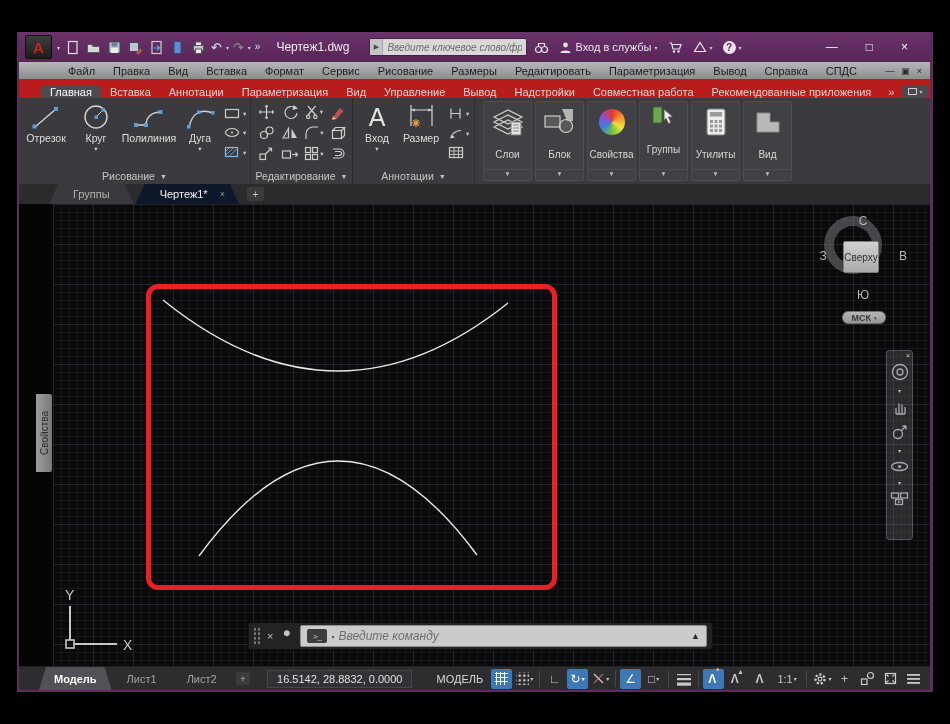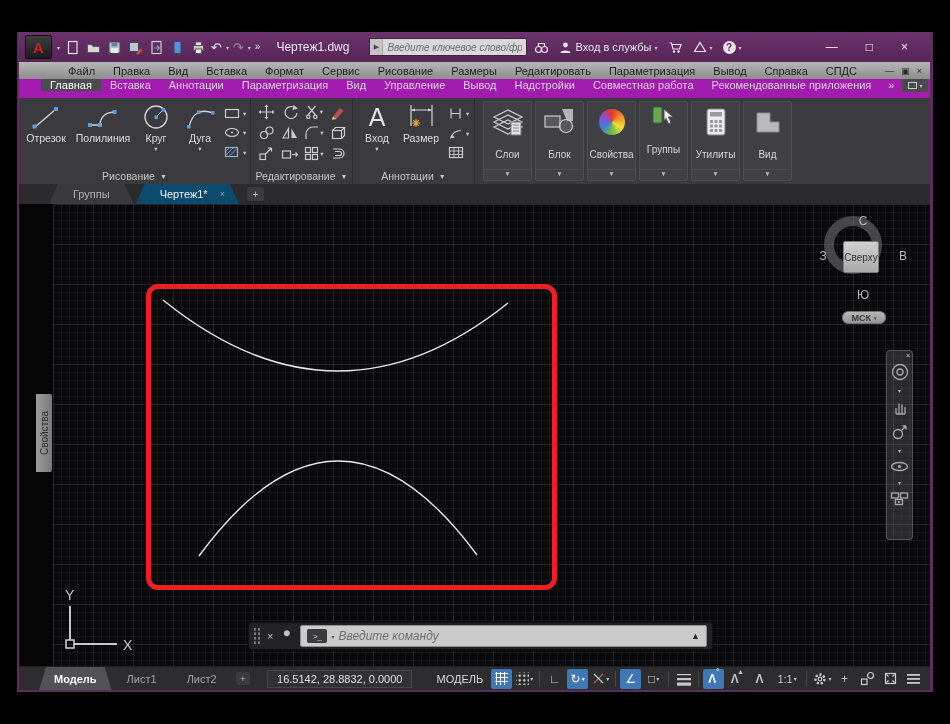--- a/index.html
+++ b/index.html
@@ -18,21 +18,21 @@
 .srch .go{width:13px;height:100%;background:#c4c4c4;color:#4a4a4a;font-size:7px;display:flex;align-items:center;justify-content:center;border-right:1px solid #a8a8a8}
 .srch input{flex:1;border:0;background:transparent;font-size:10px;font-style:italic;color:#5a5a5a;padding:0 4px;outline:none;font-family:inherit;min-width:0}
 .srch input::placeholder{color:#6c6c6c}
 .tbi{color:#ece4ec;font-size:11px;display:flex;align-items:center;gap:3px;margin:0 3px;white-space:nowrap}
 .winc{margin-left:auto;display:flex;gap:28px;color:#f4eef4;font-size:12px;padding-right:10px}
 
 .mb{height:17px;background:linear-gradient(#b6b6b6,#8d8d8d);display:flex;align-items:center;font-size:11px;color:#1d1d1d;padding-left:40px}
 .mi{padding:0 9px;white-space:nowrap}
 .mbc{margin-left:auto;display:flex;gap:7px;padding-right:8px;font-size:9px;color:#2a2a2a}
 
-.rt{height:19px;background:#a21caf;display:flex;align-items:flex-start;font-size:11px;color:#d8d8d8;padding-left:22px}
+.rt{height:19px;background:#b91c1c;display:flex;align-items:flex-end;font-size:11px;color:#d8d8d8;padding-left:22px}
 .rtab{display:flex;align-items:center;padding:0 9px;white-space:nowrap}
 .rtab.act{background:#4b4b50;color:#fff;border-radius:2px 2px 0 0}
 .rtmore{display:flex;align-items:center;gap:6px;margin-left:8px;color:#d8d8d8}
 .rtbtn{width:26px;height:13px;background:#4a4a4e;border-radius:2px;display:flex;align-items:center;justify-content:center;gap:2px;color:#c9c9c9;font-size:7px}
 
 .rib{height:86px;background:#3b3b3f;display:flex;align-items:stretch;overflow:hidden}
 .pnl{border-right:1px solid #2d2d30;display:flex;flex-direction:column}
 .pb{flex:1;display:flex}
 .pl{height:16px;display:flex;align-items:center;justify-content:center;gap:5px;font-size:10.5px;color:#c6c6c6}
 .pd{font-size:7px;color:#c6c6c6}
@@ -45,21 +45,21 @@
 .tiles{display:flex;padding:3px 0 3px 8px;gap:3px}
 .tile{width:49px;background:#414145;border:1px solid #4d4d52;border-radius:2px;display:flex;flex-direction:column;align-items:center;font-size:10px;color:#d6d6d6;text-align:center}
 .ti{flex:0 0 36px;display:flex;align-items:center;justify-content:center;margin-top:2px}
 .tl{flex:1;display:flex;align-items:center}
 .td{height:11px;font-size:6.5px;color:#bbb;border-top:1px solid #4d4d52;width:100%}
 .wheel{width:26px;height:26px;border-radius:50%;background:conic-gradient(#e23a2e,#f1902c,#f3e13a,#6fbf44,#3a7de0,#8e4fd0,#e23a2e)}
 
 .ft{height:20px;background:#2b2b2e;display:flex;align-items:stretch;padding-left:30px}
 .ftab{clip-path:polygon(9px 0,calc(100% - 9px) 0,100% 100%,0 100%);display:flex;align-items:center;font-size:11px;padding:0 24px;margin-right:2px;white-space:nowrap}
 .ftab.inact{background:#3a3a3e;color:#b2b2b2}
-.ftab.act{background:#0c4a6e;color:#f2f2f2;padding-right:14px}
+.ftab.act{background:#0f172a;color:#f2f2f2;padding-right:14px}
 .ftx{margin-left:12px;color:#9a9a9a;font-size:9px}
 .fplus{align-self:center;width:17px;height:14px;background:#3b3b3f;border-radius:2px;color:#c6c6c6;font-size:10px;display:flex;align-items:center;justify-content:center;margin-left:6px}
 
 .main{position:relative;height:462px;background:#060607;overflow:hidden}
 .dock{position:absolute;left:0;top:0;width:34px;height:100%;background:#050506}
 .ptab{position:absolute;left:17px;top:190px;width:16px;height:78px;background:linear-gradient(90deg,#9d9d9d,#787878);border-radius:0 2px 2px 0;display:flex;align-items:center;justify-content:center}
 .ptab span{writing-mode:vertical-rl;transform:rotate(180deg);font-size:10px;color:#2c2c2c}
 .vp{position:absolute;left:34px;top:0;width:877px;height:462px;background-color:#0a0a0c;background-image:linear-gradient(rgba(70,70,95,.30) 1px,transparent 1px),linear-gradient(90deg,rgba(70,70,95,.30) 1px,transparent 1px),linear-gradient(rgba(55,55,75,.22) 1px,transparent 1px),linear-gradient(90deg,rgba(55,55,75,.22) 1px,transparent 1px);background-size:40px 40px,40px 40px,8px 8px,8px 8px}
 .selrect{position:absolute;left:93px;top:80px;width:411px;height:306px;border:5px solid #ec2024;border-radius:12px}
 .arcs{position:absolute;left:0;top:0}
@@ -256,38 +256,38 @@
     <div class="pnl" style="width:232px">
       <div class="pb">
         <div class="bb" style="width:54px">
           <svg width="34" height="30">
               <line x1="6" y1="25" x2="27" y2="7" class="ds"></line>
               <rect x="3.5" y="22.5" width="4" height="4" fill="#5f9fd6"></rect>
               <rect x="25" y="5" width="4" height="4" fill="#5f9fd6"></rect>
             </svg>
           <span>Отрезок</span>
         </div>
+        <div class="bb" style="width:46px">
+          <svg width="32" height="30">
+              <circle cx="16" cy="15" r="11" class="ds"></circle>
+              <line x1="16" y1="15" x2="23" y2="8" class="ds" style="stroke-width:1"></line>
+              <rect x="14.5" y="13.5" width="3.5" height="3.5" fill="#5f9fd6"></rect>
+              <rect x="21.5" y="6" width="3.5" height="3.5" fill="#5f9fd6"></rect>
+            </svg>
+          <span>Круг</span>
+          <span class="dd">▾</span>
+        </div>
         <div class="bb" style="width:60px">
           <svg width="36" height="30">
               <path d="M5 23h10c0-8 6-13 15-13" class="ds"></path>
               <rect x="3" y="21" width="4" height="4" fill="#5f9fd6"></rect>
               <rect x="13" y="21" width="4" height="4" fill="#5f9fd6"></rect>
               <rect x="27.5" y="8" width="4" height="4" fill="#5f9fd6"></rect>
             </svg>
           <span>Полилиния</span>
-        </div>
-        <div class="bb" style="width:46px">
-          <svg width="32" height="30">
-              <circle cx="16" cy="15" r="11" class="ds"></circle>
-              <line x1="16" y1="15" x2="23" y2="8" class="ds" style="stroke-width:1"></line>
-              <rect x="14.5" y="13.5" width="3.5" height="3.5" fill="#5f9fd6"></rect>
-              <rect x="21.5" y="6" width="3.5" height="3.5" fill="#5f9fd6"></rect>
-            </svg>
-          <span>Круг</span>
-          <span class="dd">▾</span>
         </div>
         <div class="bb" style="width:42px">
           <svg width="32" height="30">
               <path d="M5 25Q10 4 29 11" class="ds"></path>
               <rect x="3" y="23" width="3.5" height="3.5" fill="#5f9fd6"></rect>
               <rect x="27" y="9" width="3.5" height="3.5" fill="#5f9fd6"></rect>
               <rect x="13" y="8.5" width="3.5" height="3.5" fill="#5f9fd6"></rect>
             </svg>
           <span>Дуга</span>
           <span class="dd">▾</span>

